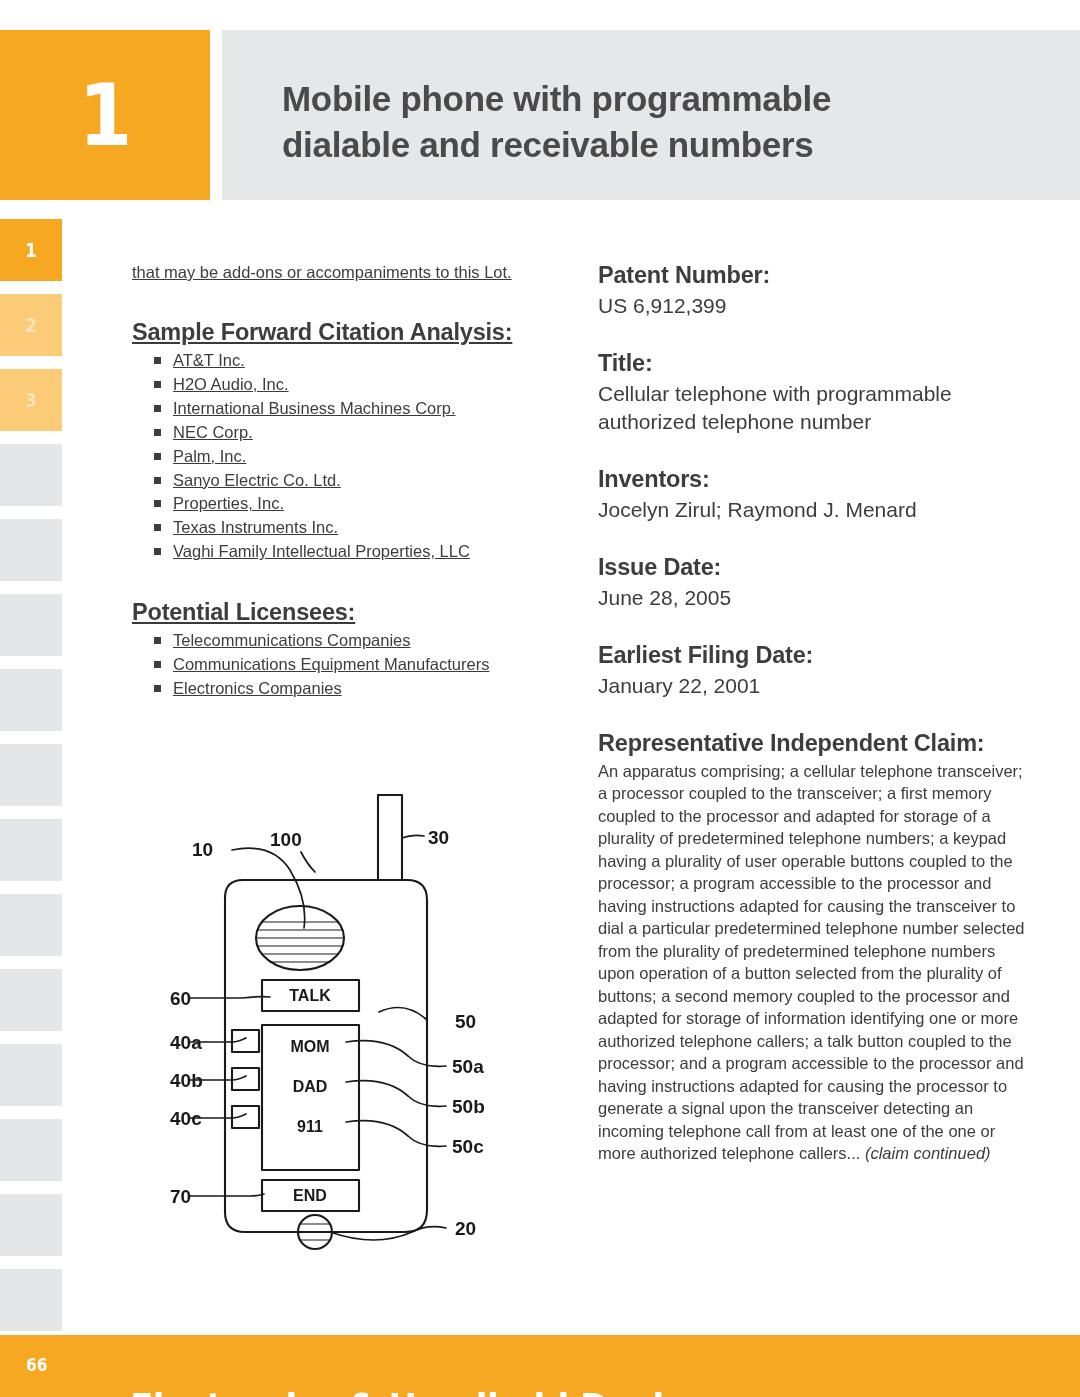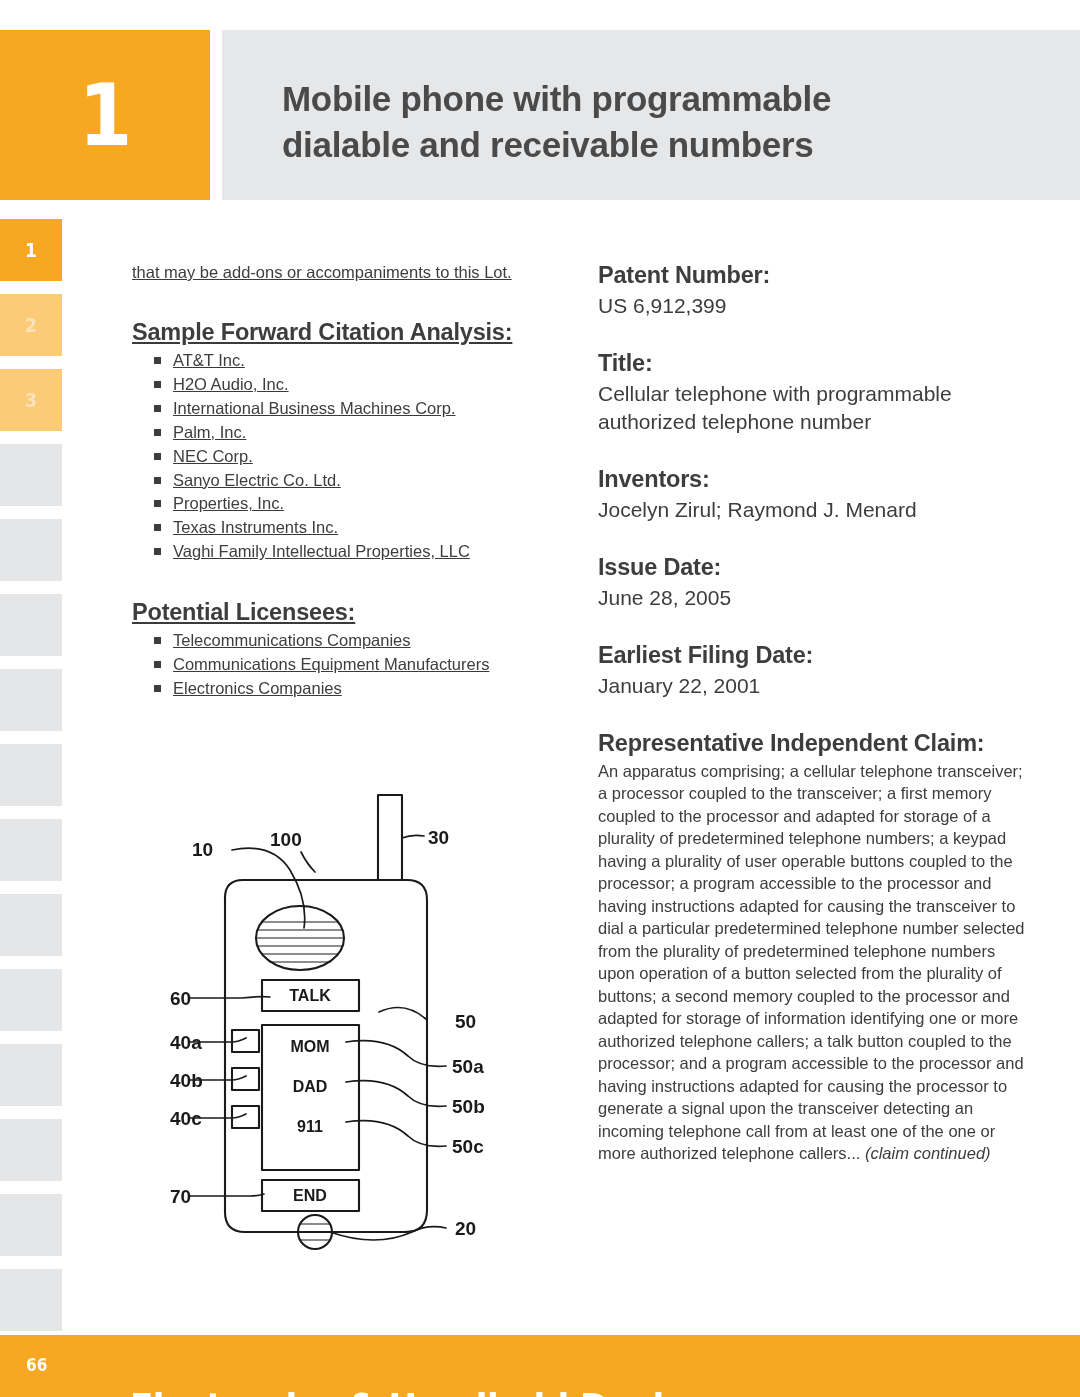--- a/index.html
+++ b/index.html
@@ -131,22 +131,22 @@
 <div class="col-left">
 
   <div class="para">that may be add-ons or accompaniments to this Lot.</div>
 
   <div class="sec-gap">
     <h2 class="sec">Sample Forward Citation Analysis:</h2>
     <ul class="bul" id="citation-list">
         <li>AT&amp;T Inc.</li>
         <li>H2O Audio, Inc.</li>
         <li>International Business Machines Corp.</li>
+        <li>NEC Corp.</li>
         <li>Palm, Inc.</li>
-        <li>NEC Corp.</li>
         <li>Sanyo Electric Co. Ltd.</li>
         <li>Properties, Inc.</li>
         <li>Texas Instruments Inc.</li>
         <li>Vaghi Family Intellectual Properties, LLC</li>
       </ul>
   </div>
 
   <div class="sec-gap">
     <h2 class="sec">Potential Licensees:</h2>
     <ul class="bul" id="licensee-list">

